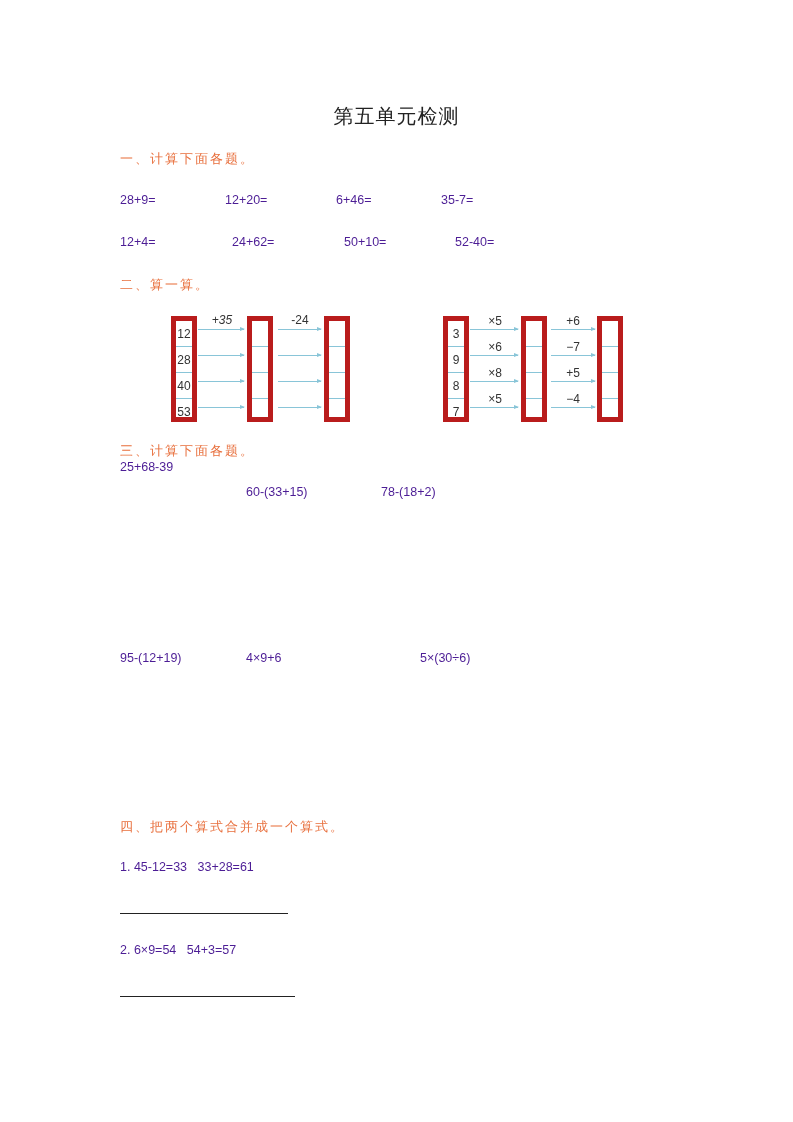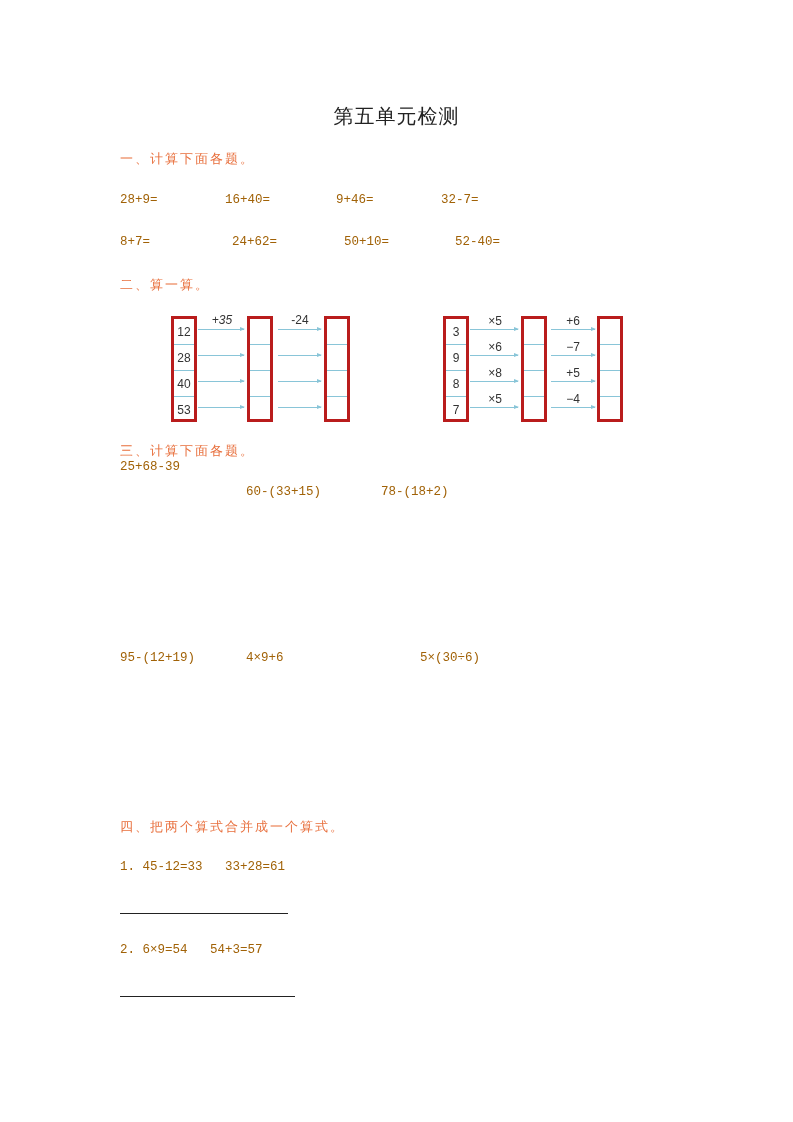--- a/index.html
+++ b/index.html
@@ -1,44 +1,44 @@
 <!DOCTYPE html>
 <html><head>
 <meta charset="utf-8">
 <style>
   html, body { margin:0; padding:0; background:#ffffff; }
   body { width:793px; height:1122px; position:relative; overflow:hidden;
          font-family:"DejaVu Serif", "Liberation Serif", serif; color:#222; }
   .abs { position:absolute; }
   .title { top:103px; left:0; width:793px; text-align:center; font-size:20px; color:#222; letter-spacing:1px; }
   .heading { font-size:13px; color:#e8703e; letter-spacing:2px; font-family:"DejaVu Sans", sans-serif; }
-  .expr { font-size:12.5px; color:#a16207; font-family:Liberation Mono, monospace; }
+  .expr { font-size:12.5px; color:#4c1d95; font-family:Liberation Sans, sans-serif; }
   .line { height:0; border-top:1px solid #222; }
   .diagram { position:absolute; }
-  .col { position:absolute; width:26px; border:3px solid #b91c1c; box-sizing:border-box; }
+  .col { position:absolute; width:26px; border:5px solid #b91c1c; box-sizing:border-box; }
   .cell { height:26px; border-bottom:1px solid #89c5d8; box-sizing:border-box;
           font-size:12px; display:flex; align-items:center; justify-content:center;
           font-family:"Liberation Sans", sans-serif; color:#333; }
   .cell:last-child { border-bottom:none; }
   .arrow { position:absolute; height:0; border-top:1px solid #89c5d8; }
   .arrow::after { content:""; position:absolute; right:-1px; top:-3px;
           border-left:5px solid #89c5d8; border-top:2.5px solid transparent; border-bottom:2.5px solid transparent; }
   .op { position:absolute; font-size:12px; font-family:"Liberation Sans", sans-serif; color:#333; width:50px; text-align:center; }
 </style>
 </head>
 <body>
 
 <div class="abs title">第五单元检测</div>
 
 <div class="abs heading" style="top:150px;left:120px;">一、计算下面各题。</div>
 <div class="abs expr" style="top:193px;left:120px;">28+9=</div>
-<div class="abs expr" style="top:193px;left:225px;">16+40=</div>
-<div class="abs expr" style="top:193px;left:336px;">9+46=</div>
-<div class="abs expr" style="top:193px;left:441px;">32-7=</div>
-<div class="abs expr" style="top:235px;left:120px;">8+7=</div>
+<div class="abs expr" style="top:193px;left:225px;">12+20=</div>
+<div class="abs expr" style="top:193px;left:336px;">6+46=</div>
+<div class="abs expr" style="top:193px;left:441px;">35-7=</div>
+<div class="abs expr" style="top:235px;left:120px;">12+4=</div>
 <div class="abs expr" style="top:235px;left:232px;">24+62=</div>
 <div class="abs expr" style="top:235px;left:344px;">50+10=</div>
 <div class="abs expr" style="top:235px;left:455px;">52-40=</div>
 
 <div class="abs heading" style="top:276px;left:120px;">二、算一算。</div>
 
 <div class="diagram">
   <div class="col" style="top:316px;left:171px;height:106px;">
     <div class="cell">12</div>
     <div class="cell">28</div>

